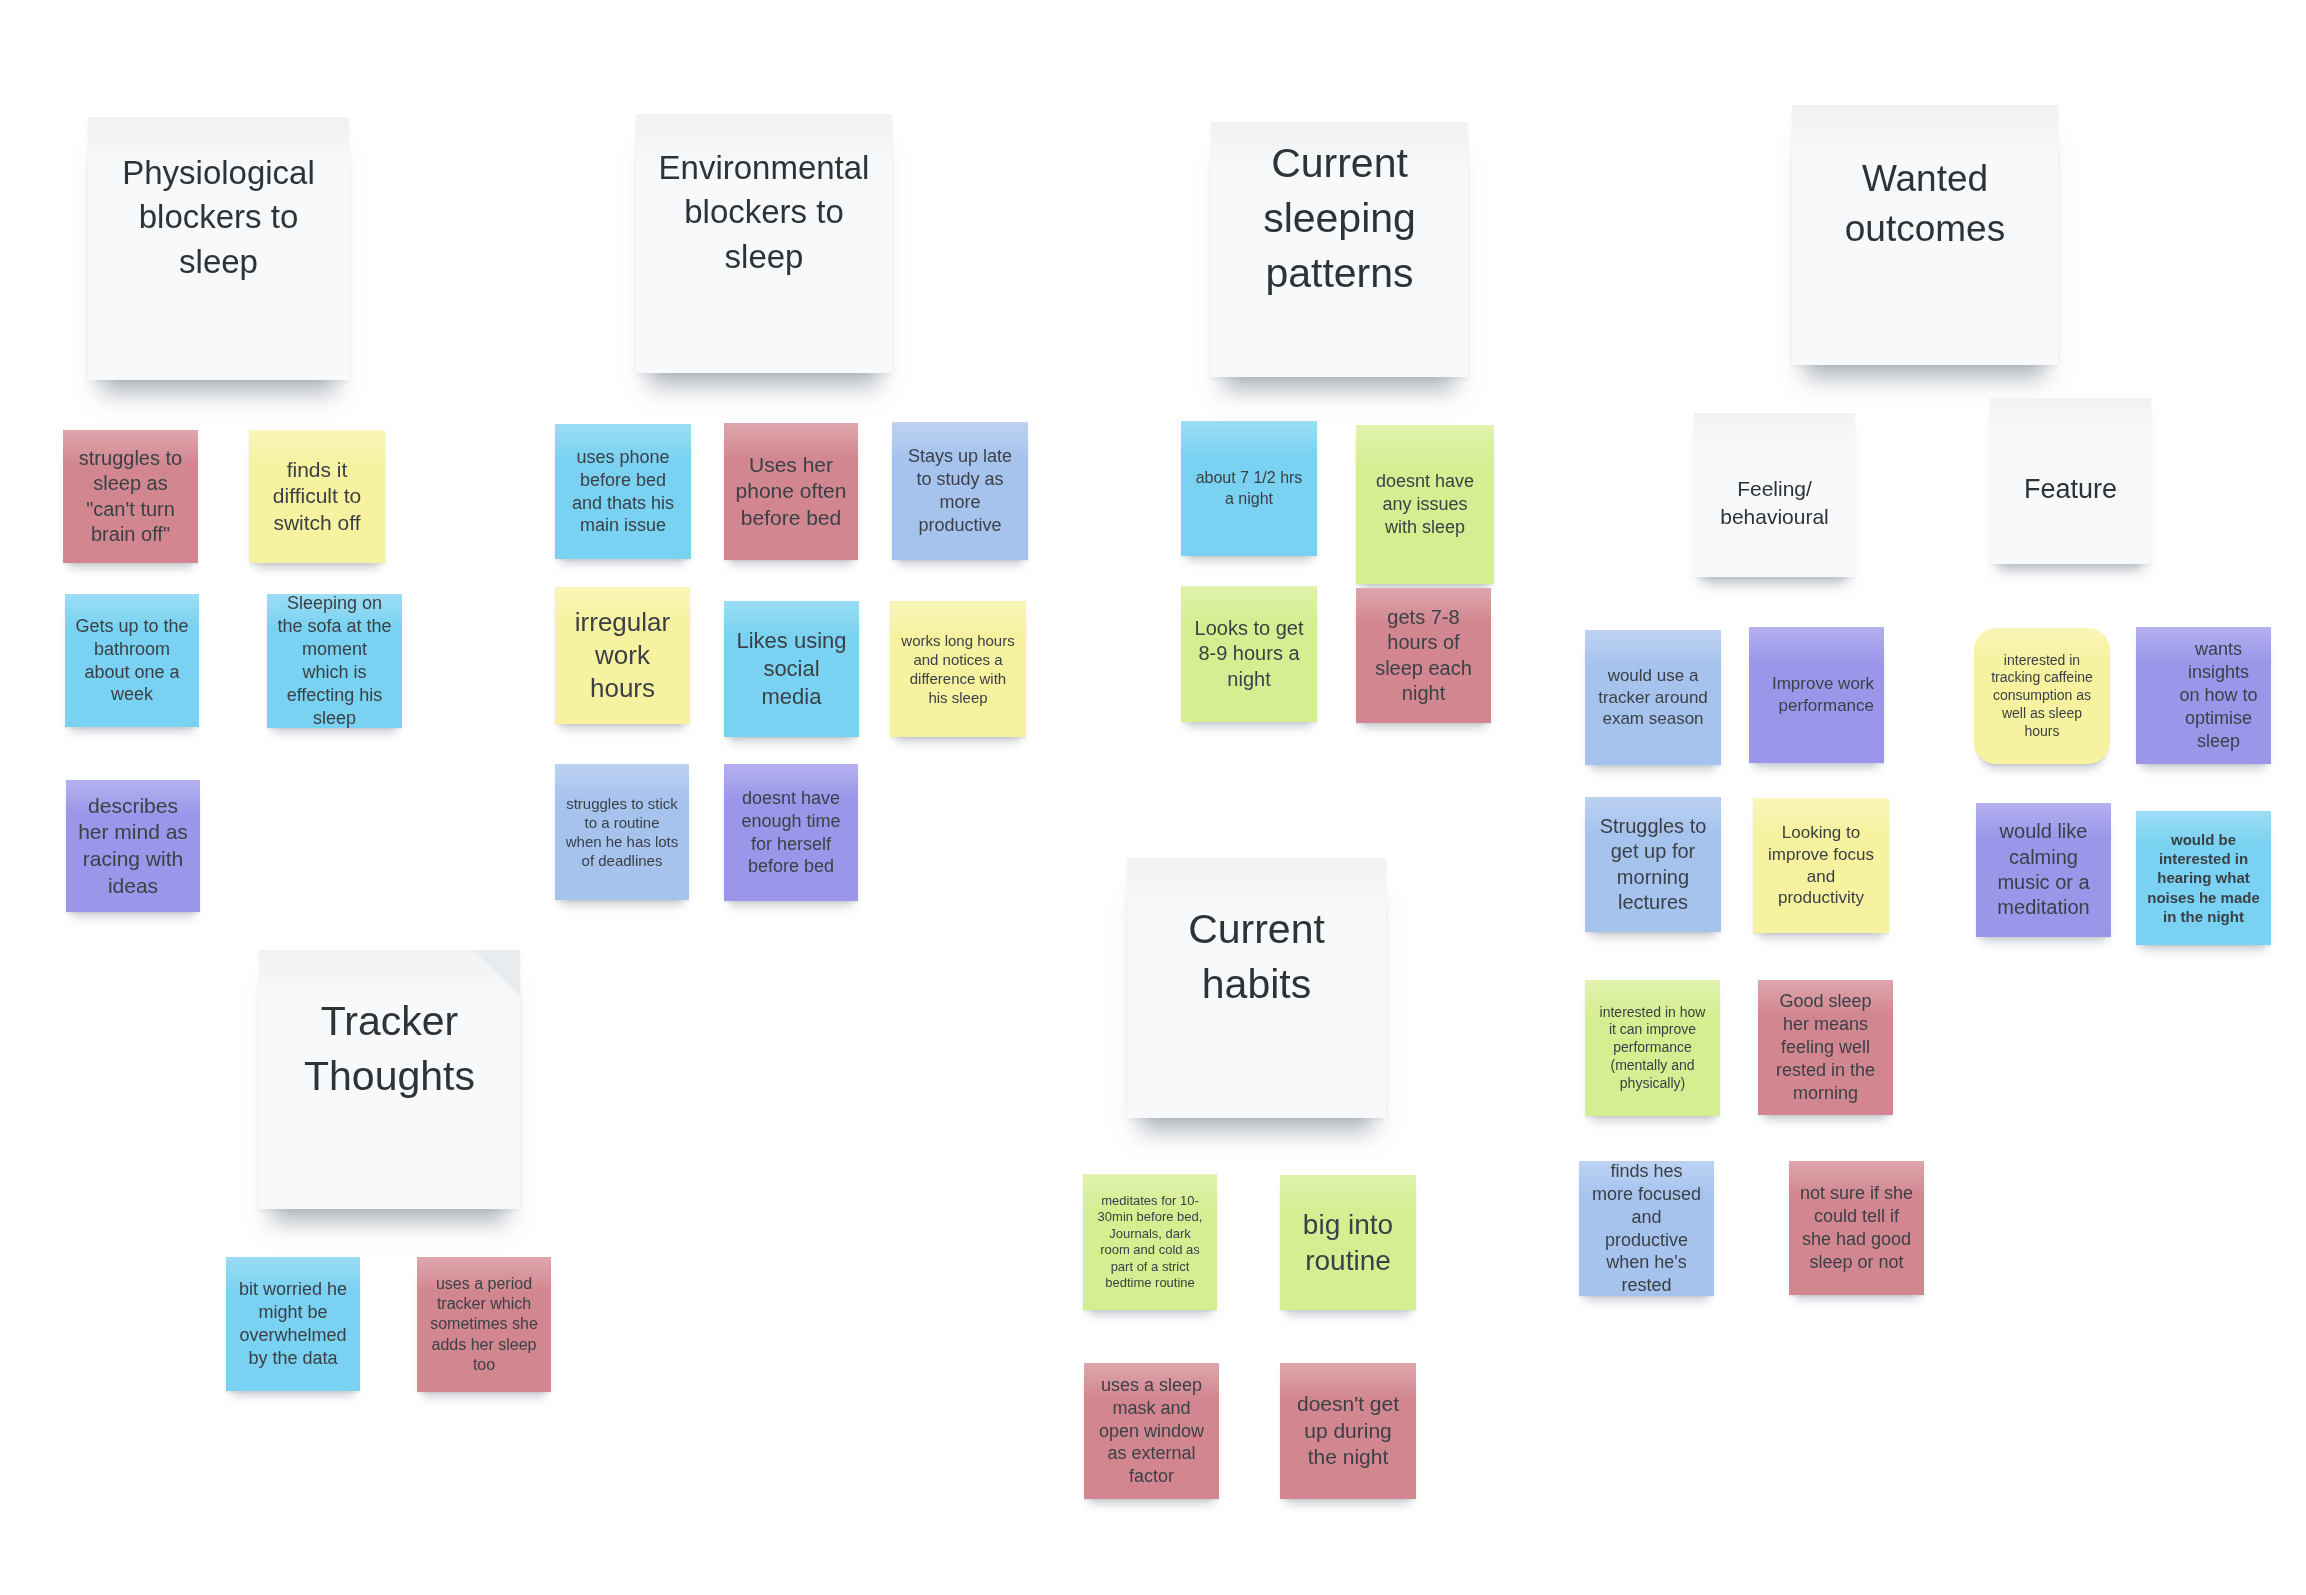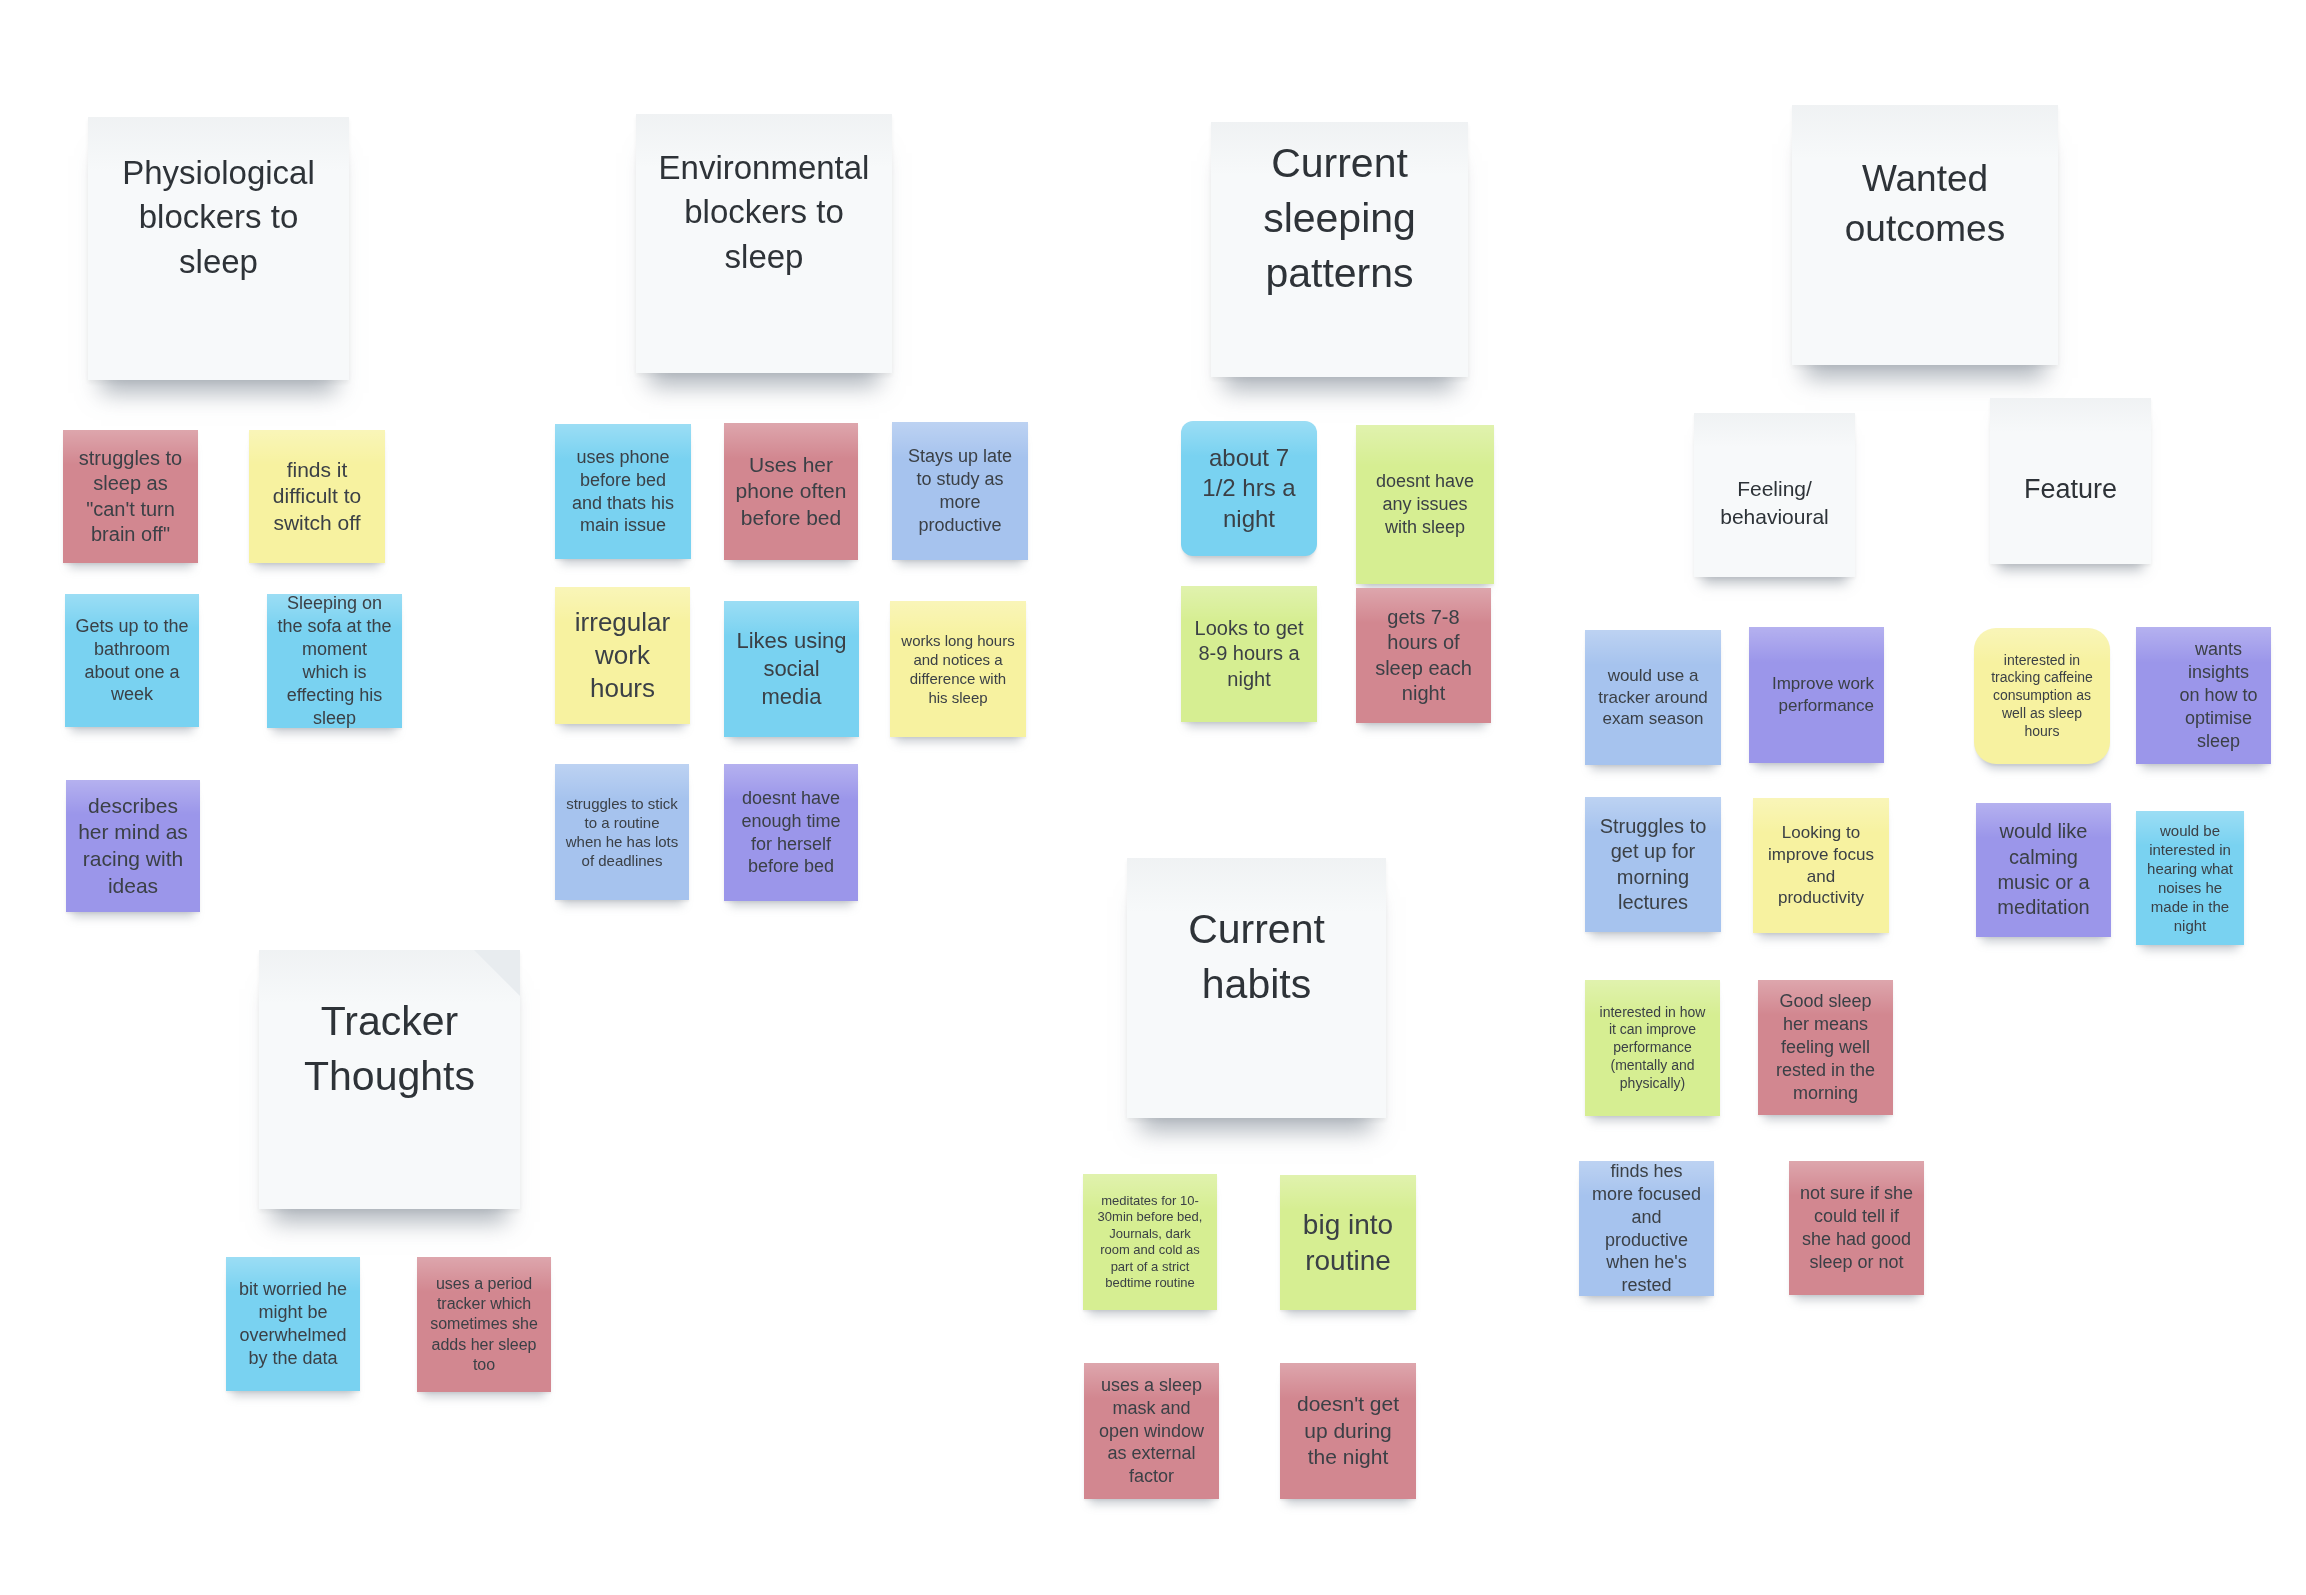--- a/index.html
+++ b/index.html
@@ -49,21 +49,21 @@
     <div class="note header-note" style="left: 636px; top: 114px; width: 256px; height: 259px; font-size: 33px; background-color: rgb(247, 249, 250);">Environmental blockers to sleep</div>
     <div class="note" style="left: 555px; top: 424px; width: 136px; height: 135px; font-size: 18px; background-color: rgb(121, 210, 241);">uses phone before bed and thats his main issue</div>
     <div class="note" style="left: 724px; top: 423px; width: 134px; height: 137px; font-size: 21px; background-color: rgb(210, 135, 144);">Uses her phone often before bed</div>
     <div class="note" style="left: 892px; top: 422px; width: 136px; height: 138px; font-size: 18px; background-color: rgb(166, 195, 238);">Stays up late to study as more productive</div>
     <div class="note" style="left: 555px; top: 587px; width: 135px; height: 137px; font-size: 26px; background-color: rgb(247, 242, 160);">irregular work hours</div>
     <div class="note" style="left: 724px; top: 601px; width: 135px; height: 136px; font-size: 22px; background-color: rgb(121, 210, 241);">Likes using social media</div>
     <div class="note" style="left: 890px; top: 601px; width: 136px; height: 136px; font-size: 15px; background-color: rgb(247, 242, 160);">works long hours and notices a difference with his sleep</div>
     <div class="note" style="left: 555px; top: 764px; width: 134px; height: 136px; font-size: 15px; background-color: rgb(166, 195, 238);">struggles to stick to a routine when he has lots of deadlines</div>
     <div class="note" style="left: 724px; top: 764px; width: 134px; height: 137px; font-size: 18px; background-color: rgb(155, 150, 234);">doesnt have enough time for herself before bed</div>
     <div class="note header-note" style="left: 1211px; top: 122px; width: 257px; height: 255px; font-size: 41px; background-color: rgb(247, 249, 250);">Current sleeping patterns</div>
-    <div class="note" style="left: 1181px; top: 421px; width: 136px; height: 135px; font-size: 24px; background-color: rgb(121, 210, 241); border-radius: 12px;">about 7 1/2 hrs a night</div>
+    <div class="note" style="left: 1181px; top: 421px; width: 136px; height: 135px; font-size: 16px; background-color: rgb(121, 210, 241);">about 7 1/2 hrs a night</div>
     <div class="note" style="left: 1356px; top: 425px; width: 138px; height: 159px; font-size: 18px; background-color: rgb(214, 238, 146);">doesnt have any issues with sleep</div>
     <div class="note" style="left: 1181px; top: 586px; width: 136px; height: 136px; font-size: 20px; background-color: rgb(214, 238, 146);">Looks to get 8-9 hours a night</div>
     <div class="note" style="left: 1356px; top: 588px; width: 135px; height: 135px; font-size: 20px; background-color: rgb(210, 135, 144);">gets 7-8 hours of sleep each night</div>
     <div class="note header-note" style="left: 1127px; top: 858px; width: 259px; height: 260px; font-size: 41px; background-color: rgb(247, 249, 250);">Current habits</div>
     <div class="note" style="left: 1083px; top: 1174px; width: 134px; height: 136px; font-size: 13px; background-color: rgb(214, 238, 146);">meditates for 10-30min before bed, Journals, dark room and cold as part of a strict bedtime routine</div>
     <div class="note" style="left: 1280px; top: 1175px; width: 136px; height: 135px; font-size: 28px; background-color: rgb(214, 238, 146);">big into routine</div>
     <div class="note" style="left: 1084px; top: 1363px; width: 135px; height: 136px; font-size: 18px; background-color: rgb(210, 135, 144);">uses a sleep mask and open window as external factor</div>
     <div class="note" style="left: 1280px; top: 1363px; width: 136px; height: 136px; font-size: 21px; background-color: rgb(210, 135, 144);">doesn't get up during the night</div>
     <div class="note header-note fold-tr" style="left: 259px; top: 950px; width: 261px; height: 259px; font-size: 41px; background-color: rgb(247, 249, 250);">Tracker Thoughts</div>
     <div class="note" style="left: 226px; top: 1257px; width: 134px; height: 134px; font-size: 18px; background-color: rgb(121, 210, 241);">bit worried he might be overwhelmed by the data</div>
@@ -75,15 +75,15 @@
     <div class="note" style="left: 1585px; top: 797px; width: 136px; height: 135px; font-size: 20px; background-color: rgb(166, 195, 238);">Struggles to get up for morning lectures</div>
     <div class="note" style="left: 1753px; top: 798px; width: 136px; height: 135px; font-size: 17px; background-color: rgb(247, 242, 160);">Looking to improve focus and productivity</div>
     <div class="note" style="left: 1585px; top: 980px; width: 135px; height: 136px; font-size: 14px; background-color: rgb(214, 238, 146);">interested in how it can improve performance (mentally and physically)</div>
     <div class="note" style="left: 1758px; top: 980px; width: 135px; height: 135px; font-size: 18px; background-color: rgb(210, 135, 144);">Good sleep her means feeling well rested in the morning</div>
     <div class="note" style="left: 1579px; top: 1161px; width: 135px; height: 135px; font-size: 18px; background-color: rgb(166, 195, 238);">finds hes more focused and productive when he's rested</div>
     <div class="note" style="left: 1789px; top: 1161px; width: 135px; height: 134px; font-size: 18px; background-color: rgb(210, 135, 144);">not sure if she could tell if she had good sleep or not</div>
     <div class="note header-note subheader-note" style="left: 1990px; top: 398px; width: 161px; height: 166px; font-size: 27px; background-color: rgb(247, 249, 250);">Feature</div>
     <div class="note" style="left: 1974px; top: 628px; width: 136px; height: 136px; font-size: 14px; background-color: rgb(247, 242, 160); border-radius: 22px;">interested in tracking caffeine consumption as well as sleep hours</div>
     <div class="note" style="left: 2136px; top: 627px; width: 135px; height: 137px; font-size: 18px; background-color: rgb(155, 150, 234); padding-left: 40px;">wants insights on how to optimise sleep</div>
     <div class="note" style="left: 1976px; top: 803px; width: 135px; height: 134px; font-size: 20px; background-color: rgb(155, 150, 234);">would like calming music or a meditation</div>
-    <div class="note" style="left: 2136px; top: 811px; width: 108px; height: 134px; font-size: 15px; background-color: rgb(121, 210, 241);">would be interested in hearing what noises he made in the night</div>
+    <div class="note" style="left: 2136px; top: 811px; width: 135px; height: 134px; font-size: 15px; background-color: rgb(121, 210, 241); font-weight: bold;">would be interested in hearing what noises he made in the night</div>
   </div>
 
 
 </body></html>

